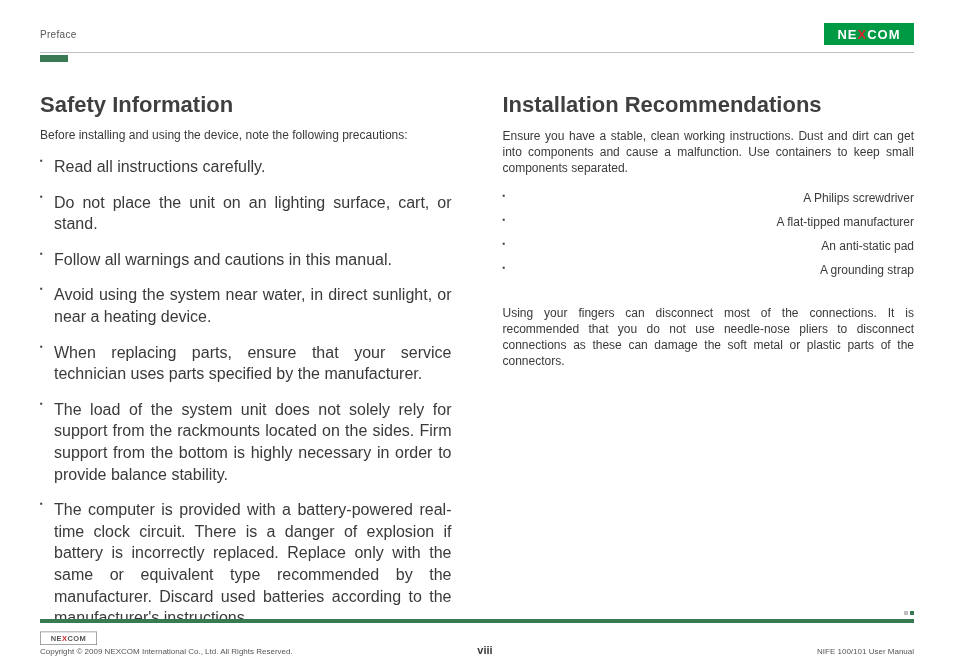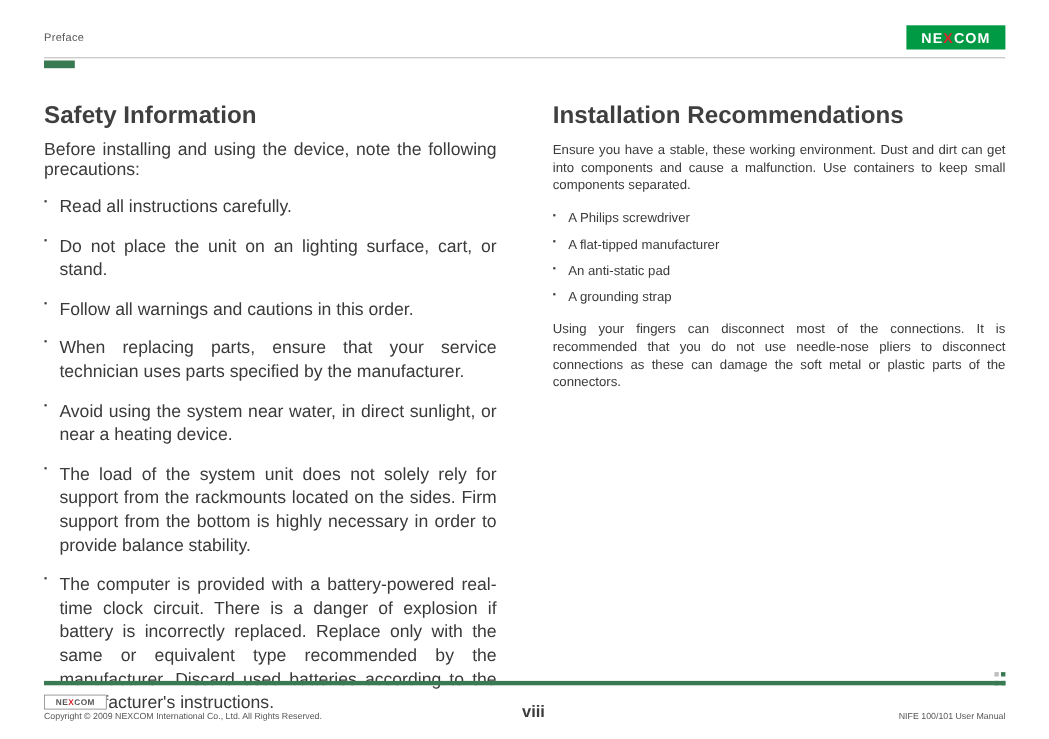--- a/index.html
+++ b/index.html
@@ -8,32 +8,32 @@
   .header { display: flex; justify-content: space-between; align-items: center; height: 28px; gap: 23px; }
   .header-left { font-size: 10px; color: #555; letter-spacing: .3px; }
   .logo { width: 90px; height: 22px; background: #009944; display: flex; align-items: center; justify-content: center; position: relative; }
   .logo-text { color: #fff; font-weight: 700; font-size: 13px; letter-spacing: 1px; font-family: Arial, sans-serif; }
   .rule-block { margin-top: 4px; }
   .rule-line { height: 1px; background: #bfbfbf; }
   .rule-accent { width: 28px; height: 7px; background: #3a7a52; margin-top: 2px; }
   .columns { display: flex; gap: 51px; margin-top: 30px; }
   .col { flex: 1 1 0; min-width: 0; }
   h1.section { font-size: 22px; font-weight: 600; color: #3f3f3f; margin-bottom: 10px; }
-  p.intro { font-size: 16px; color: #3a3a3a; margin-bottom: 14px; text-align: justify; }
+  p.intro { font-size: 12px; color: #3a3a3a; margin-bottom: 14px; text-align: justify; }
   ul.bullets { list-style: none; padding-left: 14px; }
   ul.bullets li { position: relative; font-size: 16px; color: #3a3a3a; margin-bottom: 14px; text-align: justify; line-height: 1.35; }
   ul.bullets li::before { content: "▪"; position: absolute; left: -14px; top: 0; font-size: 8px; color: #3a3a3a; }
   p.para { font-size: 12px; color: #3a3a3a; text-align: justify; line-height: 1.35; margin-bottom: 14px; }
-  ul.tools { list-style: none; padding-left: 14px; margin-bottom: 14px; }
+  ul.tools { list-style: none; padding-left: 14px; margin-bottom: 28px; text-align: right; }
   ul.tools li { position: relative; font-size: 12px; color: #3a3a3a; margin-bottom: 10px; }
   ul.tools li::before { content: "▪"; position: absolute; left: -14px; top: 0; font-size: 8px; color: #3a3a3a; }
   .footer { position: absolute; left: 40px; right: 40px; bottom: 16px; }
   .footer-accent { height: 4px; background: #3a7a52; width: 100%; margin-bottom: 4px; }
   .footer-row { display: flex; justify-content: space-between; align-items: flex-end; font-size: 8.5px; color: #555; }
-  .footer-center { position: absolute; left: 16px; right: 0; bottom: 0; text-align: center; font-weight: 700; font-size: 15px; color: #3a3a3a; pointer-events: none; }
+  .footer-center { position: absolute; left: 16px; right: 0; bottom: 0; text-align: center; font-weight: 700; font-size: 11px; color: #3a3a3a; pointer-events: none; }
   .footer-logo { transform: scale(.75); transform-origin: left bottom; margin-bottom: 2px; }
   .footer-logo-wrap { display: flex; flex-direction: column; }
   .footer-right-mark { width: 12px; height: 12px; position: absolute; right: 0; top: -8px; }
   .footer-right-mark .sq { position: absolute; width: 4px; height: 4px; background: #3a7a52; }
   .footer-right-mark .a { right: 0; top: 0; }
   .footer-right-mark .b { right: 0; bottom: 0; }
   .footer-right-mark .c { right: 6px; bottom: 0; }
   .footer-right-mark .d { right: 6px; top: 0; background: #bfbfbf; }
   .logo-small { width: 76px; height: 18px; border: 1px solid #888; display:flex; align-items:center; justify-content:center; background:#fff; }
   .logo-small span { font-size: 10px; font-weight: 700; color: #555; letter-spacing: .6px; font-family: Arial, sans-serif; }
@@ -58,31 +58,31 @@
   </div>
 
   <div class="columns">
 
     <div class="col">
       <h1 class="section">Safety Information</h1>
       <p class="intro">Before installing and using the device, note the following precautions:</p>
       <ul class="bullets">
         <li>Read all instructions carefully.</li>
         <li>Do not place the unit on an lighting surface, cart, or stand.</li>
-        <li>Follow all warnings and cautions in this order.</li>
+        <li>Follow all warnings and cautions in this manual.</li>
+        <li>Avoid using the system near water, in direct sunlight, or near a heating device.</li>
         <li>When replacing parts, ensure that your service technician uses parts specified by the manufacturer.</li>
-        <li>Avoid using the system near water, in direct sunlight, or near a heating device.</li>
         <li>The load of the system unit does not solely rely for support from the rackmounts located on the sides. Firm support from the bottom is highly necessary in order to provide balance stability.</li>
         <li>The computer is provided with a battery-powered real-time clock circuit. There is a danger of explosion if battery is incorrectly replaced. Replace only with the same or equivalent type recommended by the manufacturer. Discard used batteries according to the manufacturer's instructions.</li>
       </ul>
     </div>
 
     <div class="col">
       <h1 class="section">Installation Recommendations</h1>
-      <p class="para">Ensure you have a stable, these working environment. Dust and dirt can get into components and cause a malfunction. Use containers to keep small components separated.</p>
+      <p class="para">Ensure you have a stable, clean working instructions. Dust and dirt can get into components and cause a malfunction. Use containers to keep small components separated.</p>
       <ul class="tools">
         <li>A Philips screwdriver</li>
         <li>A flat-tipped manufacturer</li>
         <li>An anti-static pad</li>
         <li>A grounding strap</li>
       </ul>
       <p class="para">Using your fingers can disconnect most of the connections. It is recommended that you do not use needle-nose pliers to disconnect connections as these can damage the soft metal or plastic parts of the connectors.</p>
     </div>
 
   </div>

